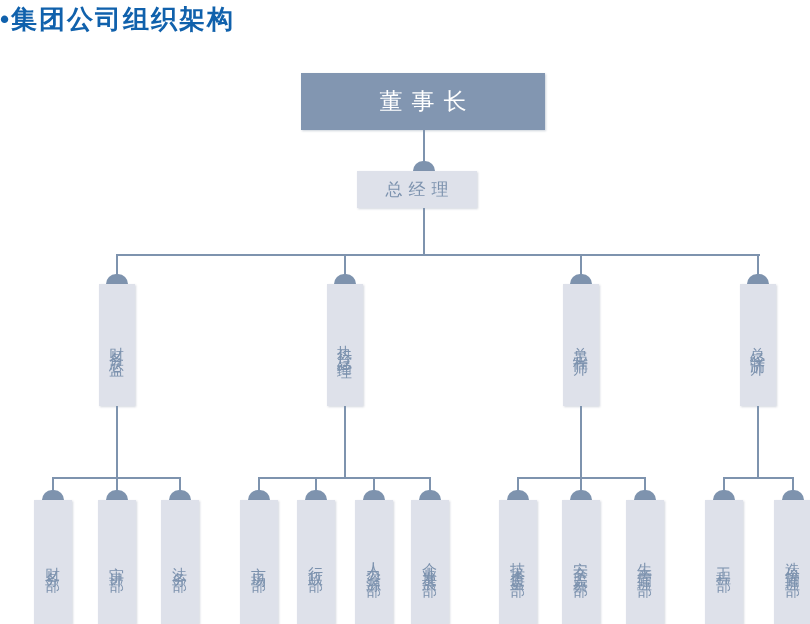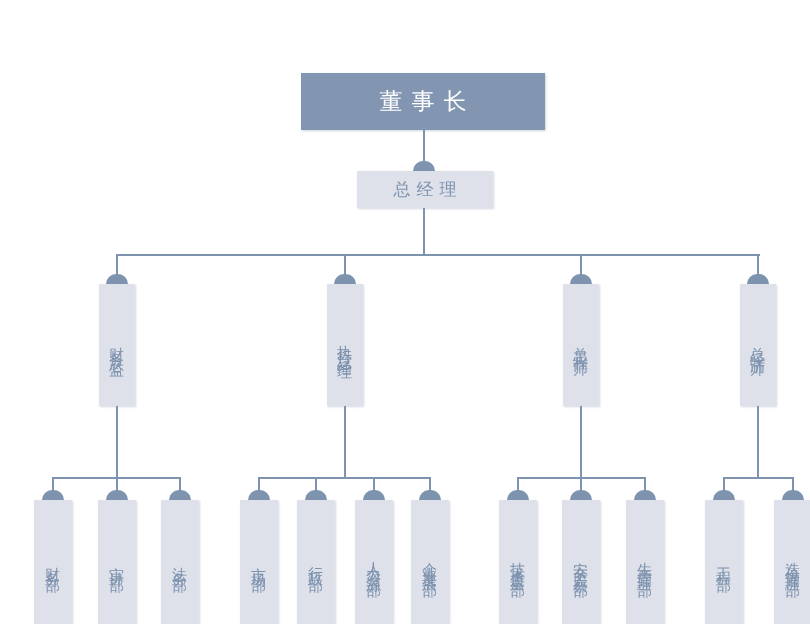--- a/index.html
+++ b/index.html
@@ -27,27 +27,28 @@
   .dome{position:absolute;width:22px;height:10px;background:var(--connector);
         border-radius:11px 11px 0 0;}
   .h{position:absolute;height:2px;background:var(--connector);}
   .v{position:absolute;width:2px;background:var(--connector);}
 </style>
 </head>
 <body>
 
 <div id="stage">
 
+  <div class="title">•集团公司组织架构</div>
 
   <div class="box box-dark" style="left:301px;top:73px;width:244px;height:57px;">董事长</div>
 
   <div class="v" style="left:423px;top:130px;height:31px;"></div>
   <div class="dome" style="left:413px;top:161px;"></div>
 
-  <div class="box box-light hbox" style="left:357px;top:171px;width:136px;height:37px;">总经理</div>
+  <div class="box box-light hbox" style="left:357px;top:171px;width:120px;height:37px;">总经理</div>
 
   <div class="v" style="left:423px;top:208px;height:48px;"></div>
   <div class="h" style="left:116px;top:254px;width:644px;"></div>
   <div class="v" style="left:116px;top:254px;height:20px;"></div>
   <div class="v" style="left:344px;top:254px;height:20px;"></div>
   <div class="v" style="left:580px;top:254px;height:20px;"></div>
   <div class="v" style="left:757px;top:254px;height:20px;"></div>
 
   <div class="dome" style="left:106px;top:274px;"></div>
   <div class="box box-light" style="left:99px;top:284px;width:36px;height:122px;">

